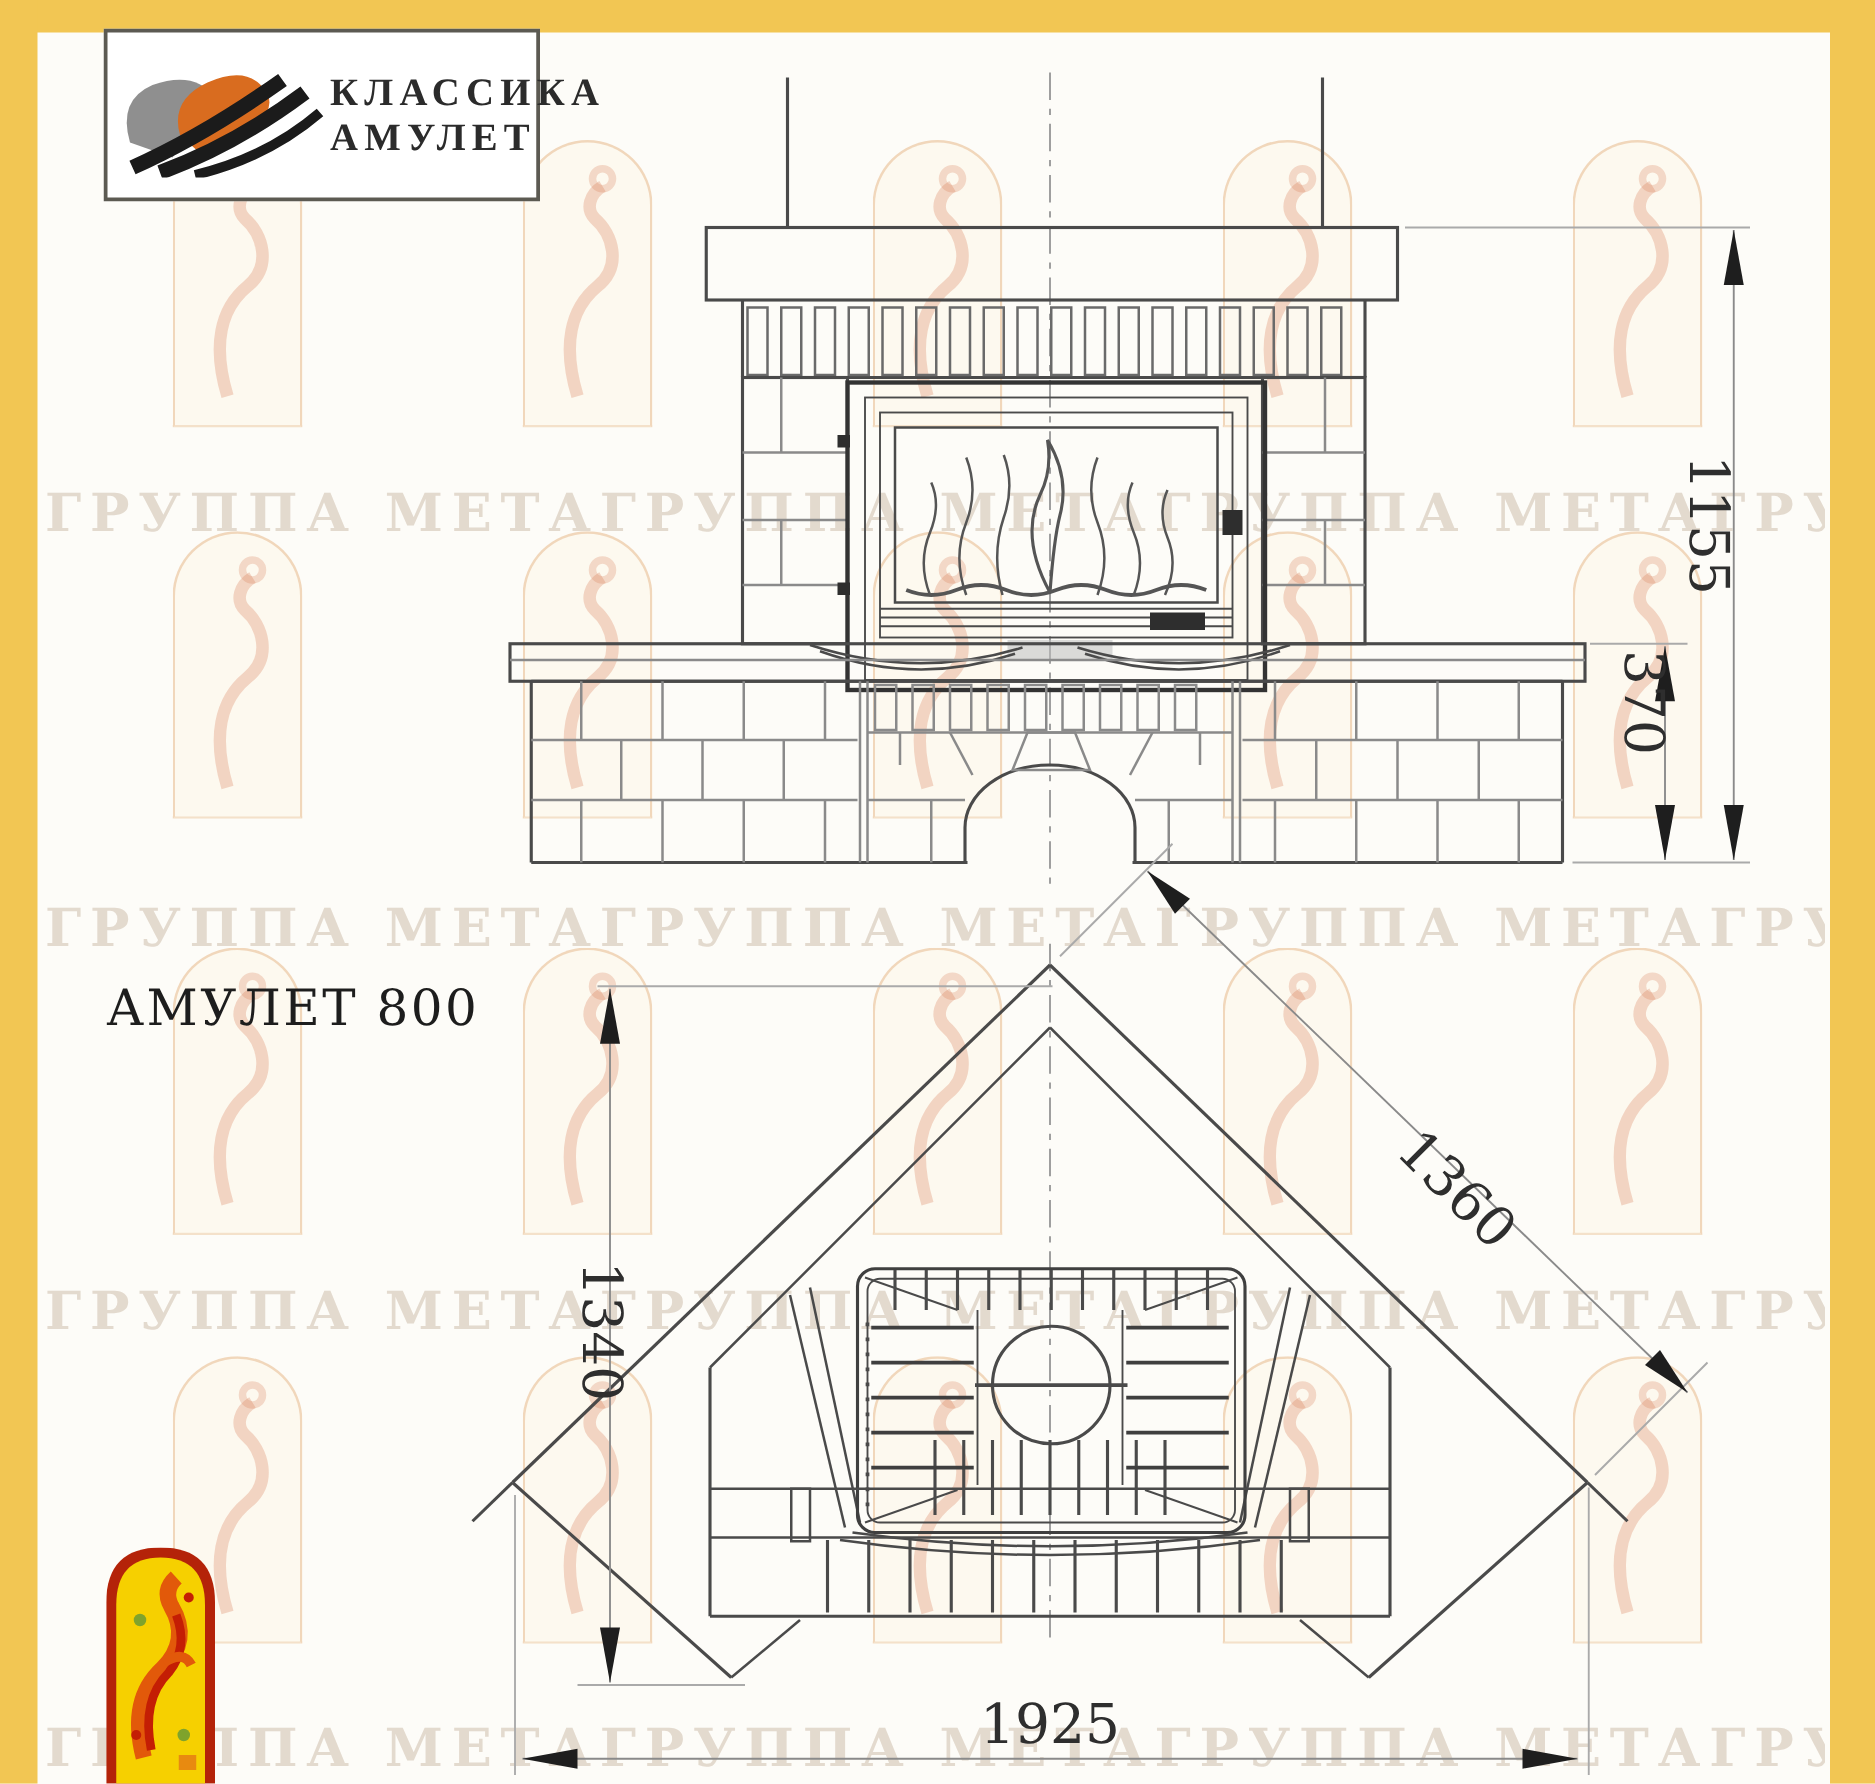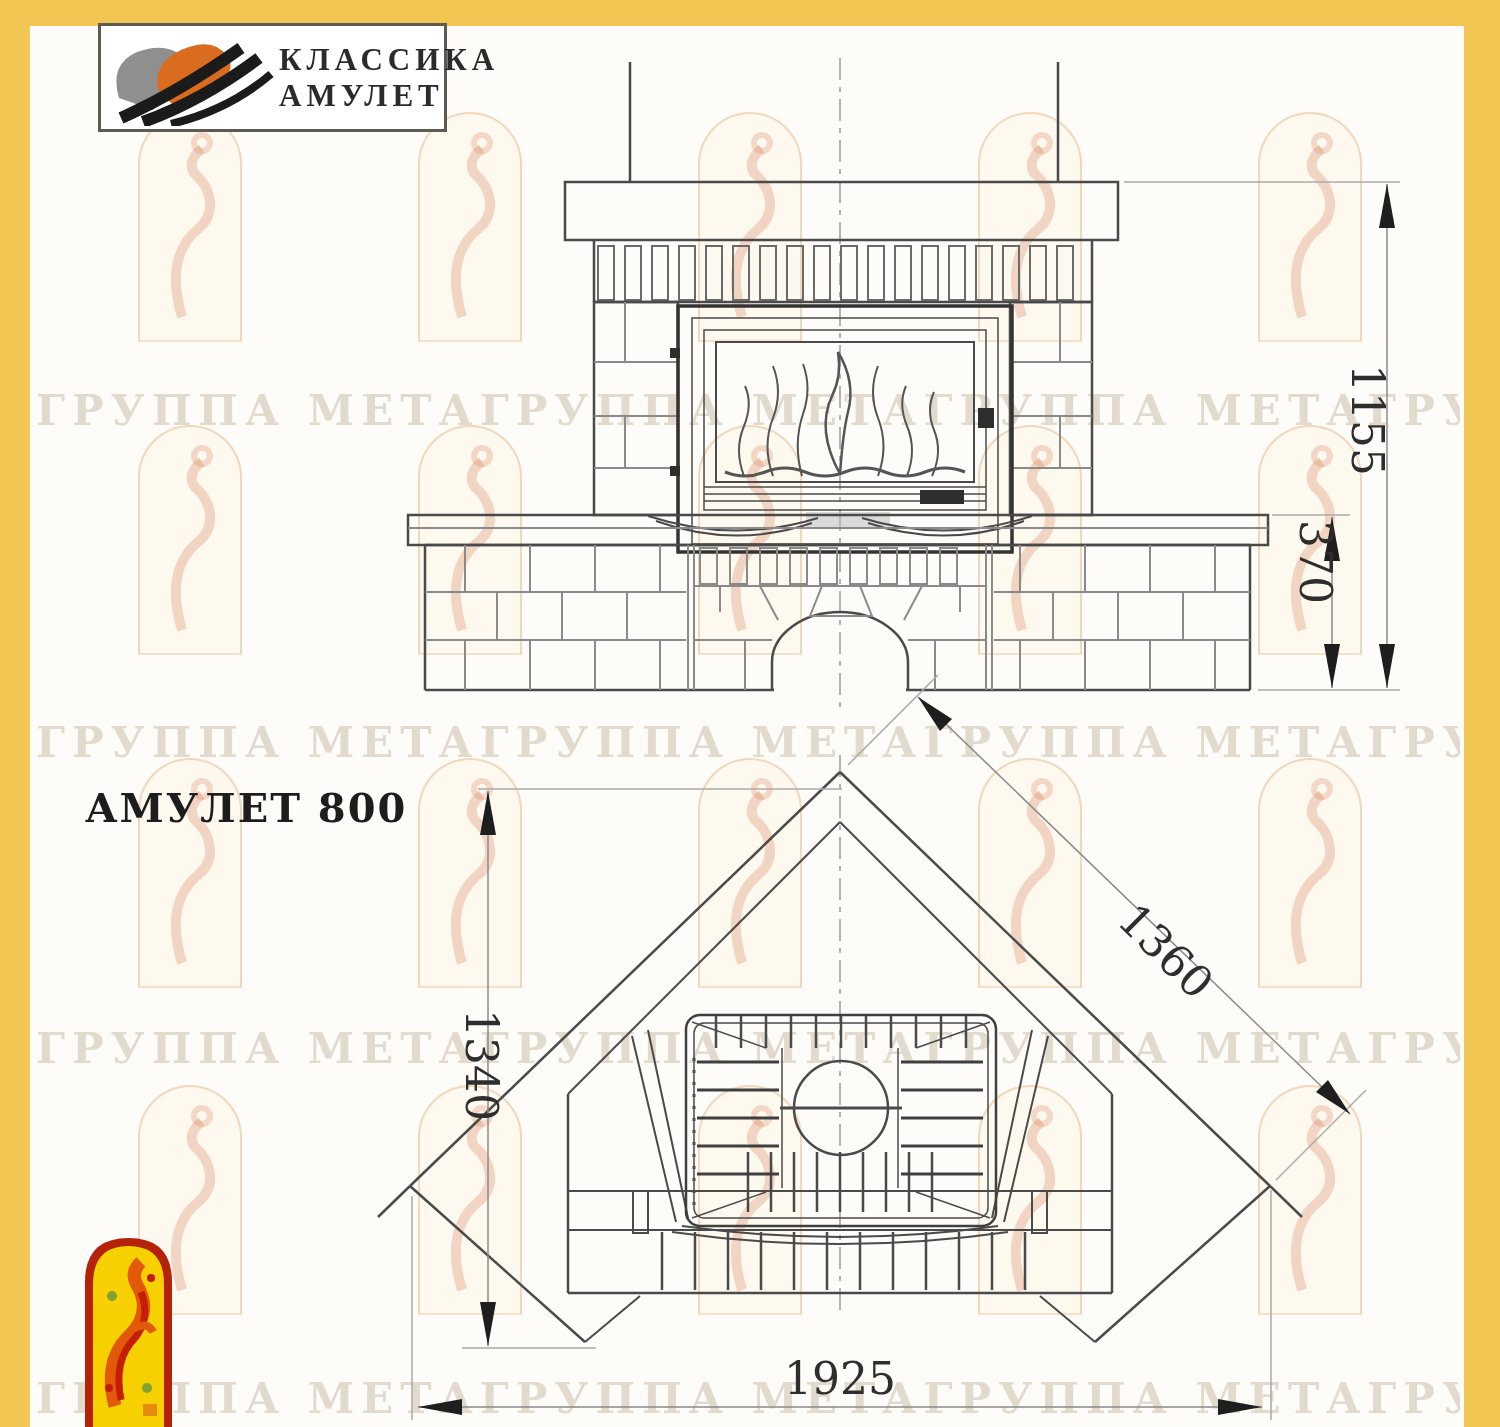--- a/index.html
+++ b/index.html
@@ -24,35 +24,35 @@
     box-sizing:border-box;
   }
   .wm-text{
     position:absolute; left:36px; width:1424px; overflow:hidden;
     white-space:nowrap; font-weight:bold; font-size:42px; letter-spacing:7px;
     color:rgba(206,190,172,.55);
   }
 
   
   .logo-box{
-    position:absolute; left:98px; top:23px; width:349px; height:109px;
+    position:absolute; left:83px; top:23px; width:349px; height:138px;
     background:#ffffff; border:3px solid #5c5a52; box-sizing:border-box;
-    z-index:6; display:flex; 
+    z-index:6; display:flex; align-items:center;
   }
   .logo-graphic{width:178px; height:100px; flex:0 0 auto;}
   .logo-words{display:flex; flex-direction:column; justify-content:center;}
   .logo-line{
     font-family:"Liberation Serif","DejaVu Serif",serif; font-weight:bold;
     font-size:31px; letter-spacing:5px; color:#2b2b2b; line-height:36px;
   }
 
   
   .title{
     position:absolute; left:85px; top:784px; z-index:6;
-    font-weight:bold; font-size:40px; letter-spacing:2px; color:#1d1d1d;
+    font-weight:normal; font-size:40px; letter-spacing:2px; color:#1d1d1d;
   }
 
   
   .drawing{position:absolute; left:0; top:0; z-index:3;}
 
   
   .emblem{position:absolute; left:85px; top:1238px; z-index:6;}
 
   text.dim{
     font-family:"DejaVu Serif","Liberation Serif",serif;

